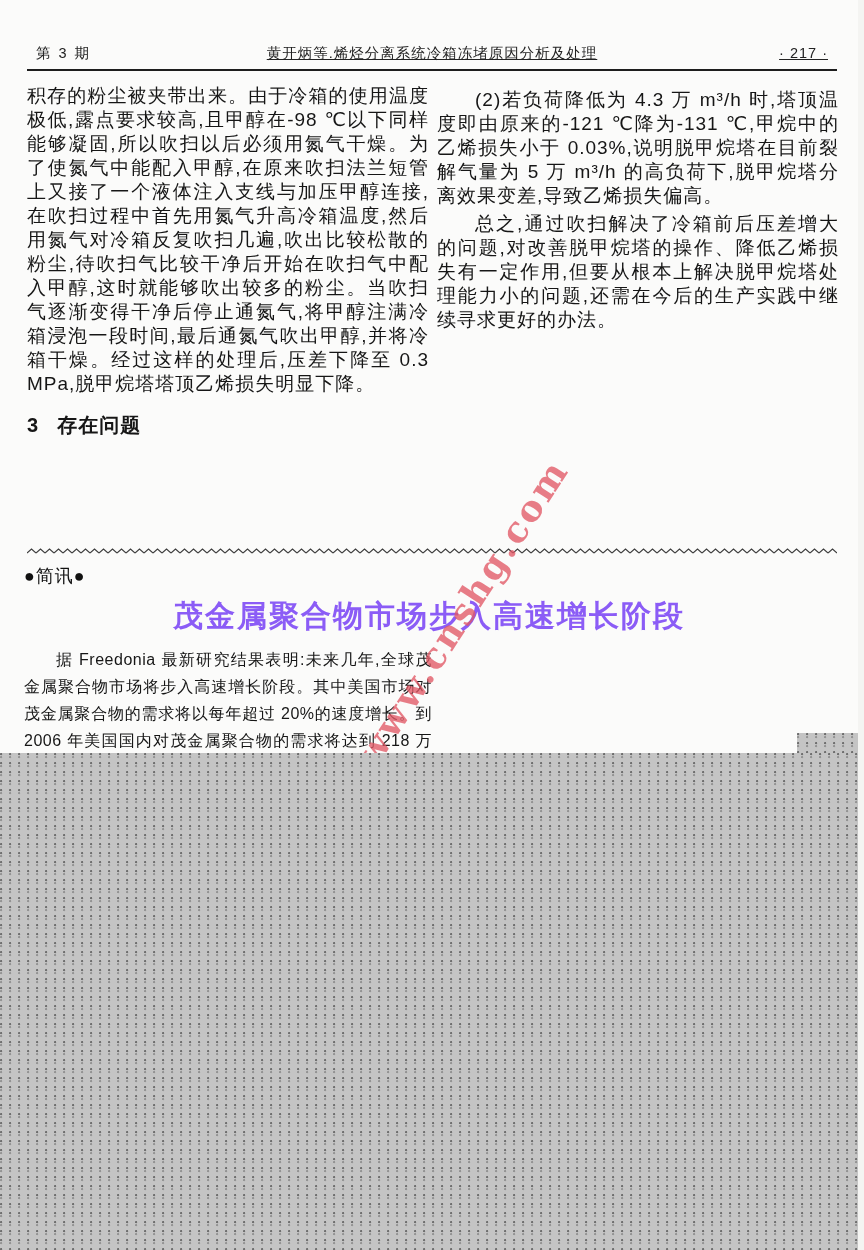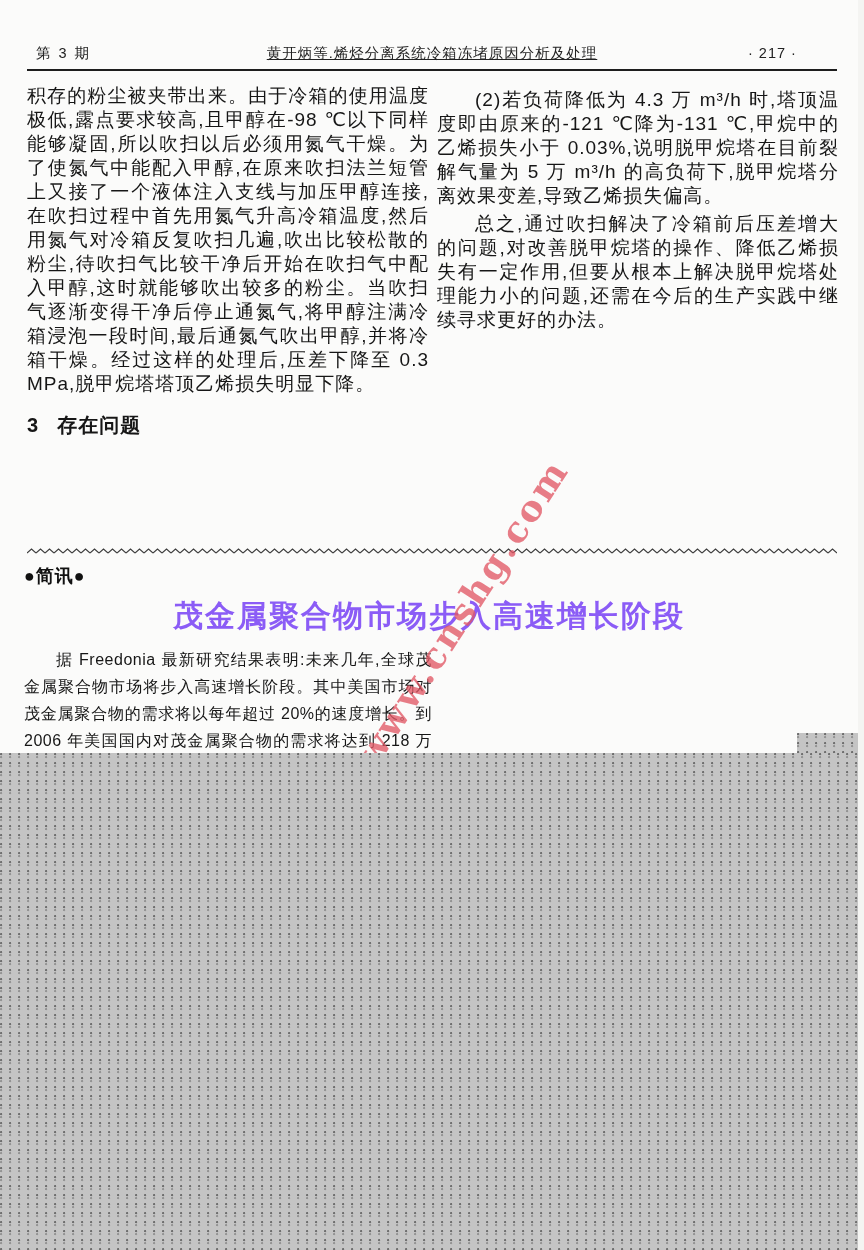--- a/index.html
+++ b/index.html
@@ -14,21 +14,21 @@
     background:#fbfbfa;overflow:hidden;
   }
   
   .hdr{
     position:absolute;left:36px;right:30px;top:42px;height:22px;
     display:flex;justify-content:space-between;align-items:center;
     font-size:14.5px;color:#222;
   }
   .hdr .c{flex:1;text-align:center;letter-spacing:1px;text-decoration:underline;}
   .hdr .l{min-width:80px;text-align:left;letter-spacing:2px;}
-  .hdr .r{min-width:80px;text-align:left;letter-spacing:1px;}
+  .hdr .r{min-width:80px;text-align:right;letter-spacing:1px;text-decoration:underline;}
   .hdr-rule{
     position:absolute;left:27px;width:810px;top:69px;height:2px;background:#1d1d1d;
   }
   
   .col{
     position:absolute;top:84px;width:402px;
     font-size:19px;line-height:24px;letter-spacing:1px;
     text-align:justify;text-justify:inter-ideograph;color:#161616;
   }
   .col-left{left:27px;}
@@ -38,21 +38,21 @@
   .col p.sp{margin-top:4px;}
   .sec-head{
     margin-top:17px;font-weight:bold;font-size:20px;letter-spacing:1px;
   }
   .sec-head .no{margin-right:18px;}
   
   .wavy{position:absolute;left:27px;top:547px;width:810px;height:8px;}
   
   .news-label{
     position:absolute;left:24px;top:564px;
-    font-size:18px;font-weight:bold;letter-spacing:1px;color:#111;
+    font-size:18px;font-weight:normal;letter-spacing:1px;color:#111;
   }
   .news-title{
     position:absolute;left:0;right:0;top:596px;text-align:center;
     font-size:30px;font-weight:bold;letter-spacing:2px;color:#8b5cf6;
   }
   .ncol{
     position:absolute;top:646px;
     font-size:16px;line-height:27px;letter-spacing:0.5px;
     text-align:justify;text-justify:inter-ideograph;color:#161616;
   }

